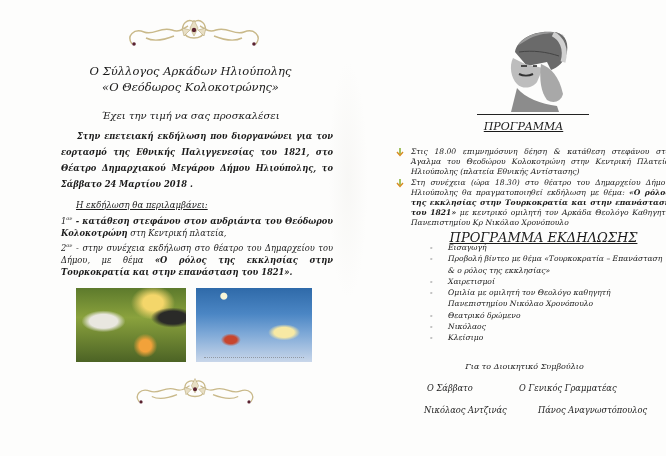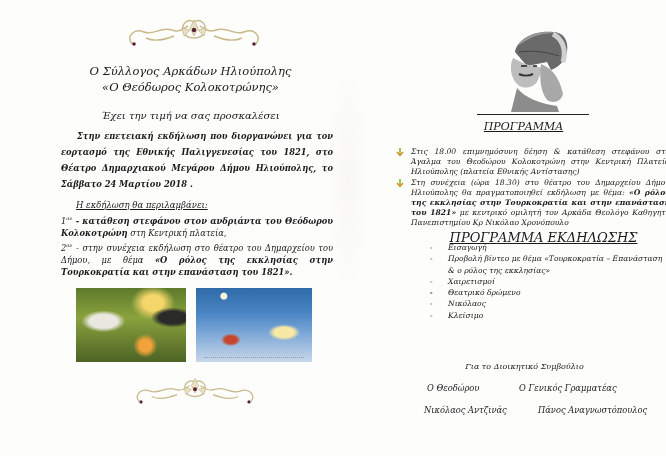--- a/index.html
+++ b/index.html
@@ -173,24 +173,24 @@
       <span>Στη συνέχεια (ώρα 18.30) στο θέατρο του Δημαρχείου Δήμου Ηλιούπολης θα πραγματοποιηθεί εκδήλωση με θέμα: </span><b>«Ο ρόλος της εκκλησίας στην Τουρκοκρατία και στην επανάσταση του 1821»</b><span> με κεντρικό ομιλητή τον Αρκάδα Θεολόγο Καθηγητή Πανεπιστημίου Κρ Νικόλαο Χρονόπουλο</span>
     </li>
   </ul>
 
   <div class="abs sub-head">ΠΡΟΓΡΑΜΜΑ ΕΚΔΗΛΩΣΗΣ</div>
 
   <ul class="abs plist">
     <li><span class="dash">-</span><span>Εισαγωγή</span></li>
     <li><span class="dash">-</span><span>Προβολή βίντεο με θέμα «Τουρκοκρατία – Επανάσταση &amp; ο ρόλος της εκκλησίας»</span></li>
     <li><span class="dash">-</span><span>Χαιρετισμοί</span></li>
-    <li><span class="dash">-</span></li>
+    <li><span class="dash">-</span><span>Ομιλία με ομιλητή τον Θεολόγο καθηγητή Πανεπιστημίου Νικόλαο Χρονόπουλο</span></li>
     <li><span class="dash">-</span><span>Θεατρικό δρώμενο</span></li>
     <li><span class="dash">-</span><span>Νικόλαος</span></li>
     <li><span class="dash">-</span><span>Κλείσιμο</span></li>
   </ul>
 
   <div class="abs board">Για το Διοικητικό Συμβούλιο</div>
-  <div class="abs sig-role1">Ο Θεοδώρου</div>
+  <div class="abs sig-role1">Ο Σάββατο</div>
   <div class="abs sig-role2">Ο Γενικός Γραμματέας</div>
   <div class="abs sig-name1">Νικόλαος Αντζινάς</div>
   <div class="abs sig-name2">Πάνος Αναγνωστόπουλος</div>
 </section>
 
 </body></html>

